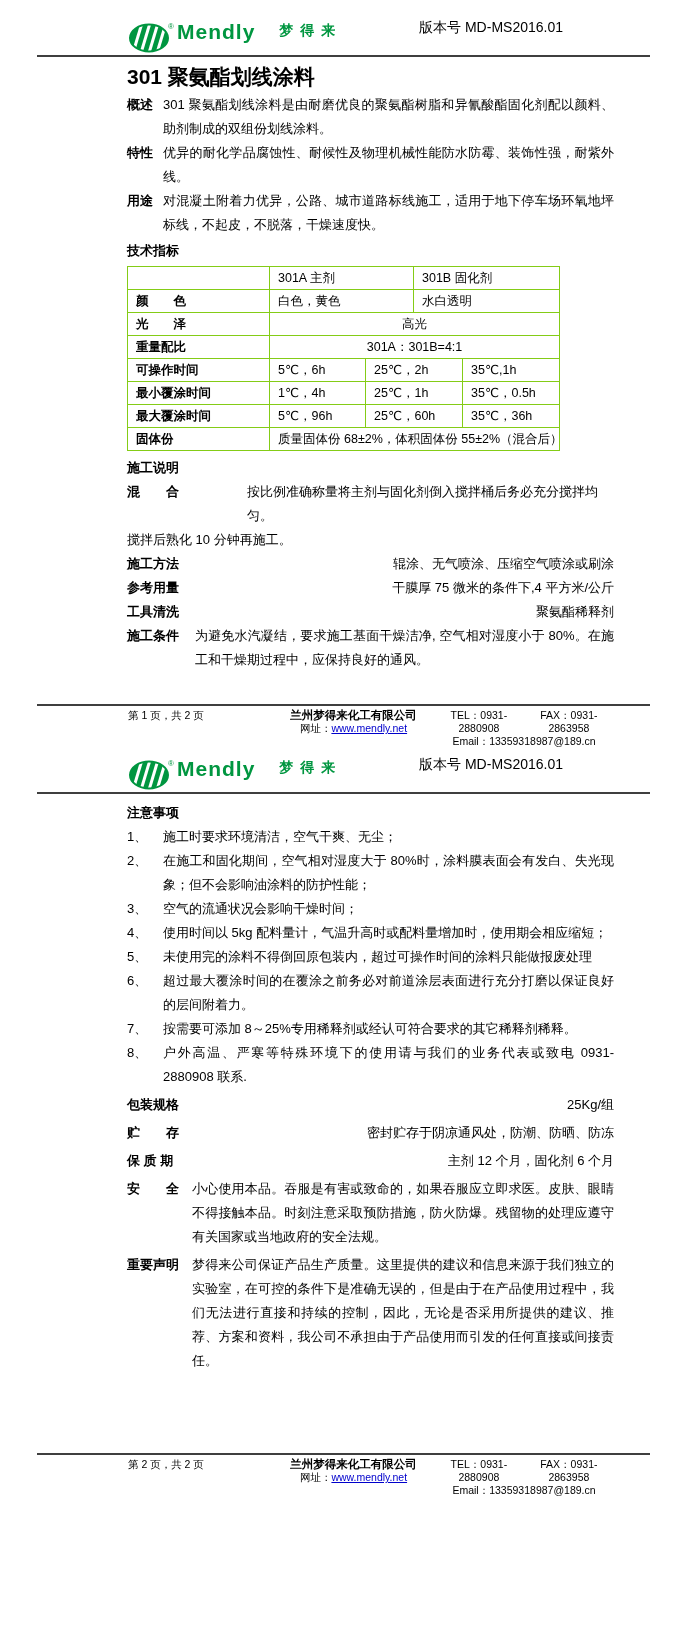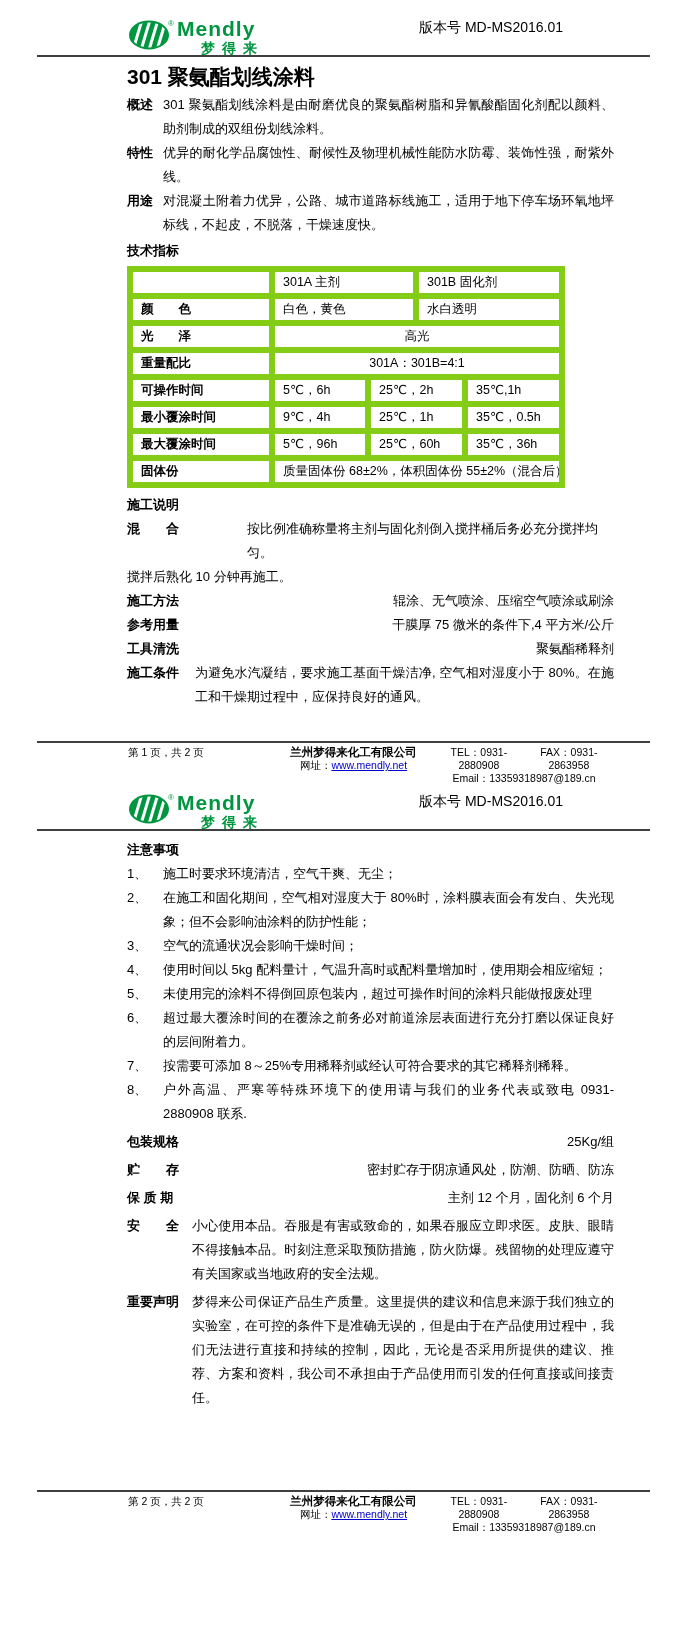--- a/index.html
+++ b/index.html
@@ -7,40 +7,40 @@
   html,body { margin:0; padding:0; }
   body {
     width:687px; height:1638px; background:#fff; overflow:hidden;
     font-family:"Liberation Sans","DejaVu Sans",sans-serif;
     color:#000; font-size:13px;
   }
   .hdr { display:flex; justify-content:space-between; align-items:flex-end;
          margin:0 124px 0 128px; height:55px; padding-top:8px; }
   .hdr.hdr2 { height:44px; padding-top:2px; }
   .logo { display:flex; align-items:flex-start; gap:3px; }
-  .logo-text { display:flex; flex-direction:column; line-height:1; }
+  .logo-text { display:flex; flex-direction:row; line-height:1; }
   .brand-en { color:var(--green); font-weight:bold; font-size:21px; letter-spacing:1px; }
   .brand-cn { color:var(--green); font-weight:bold; font-size:14px; letter-spacing:7px; margin-left:24px; margin-top:2px; }
   .version { font-size:14px; padding-bottom:18px; white-space:nowrap; }
   .rule { border:none; border-top:2px solid var(--rule); margin:0 37px; }
   .content { margin:0 73px 0 127px; }
   .title { font-size:21px; font-weight:bold; line-height:25px; margin:7px 0 0 0; }
   .row { display:flex; line-height:24px; }
   .row .lab { font-weight:bold; flex:0 0 auto; min-width:36px; white-space:pre; }
   .row .lab.w65 { min-width:65px; }
   .row .lab.w68 { min-width:68px; }
   .row .txt { flex:1; text-align:justify; }
   .row .txt.noj { text-align:right; }
   .row .txt.mix { padding-left:52px; text-align:left; }
   .cont { line-height:24px; }
   .sec-h { font-weight:bold; line-height:24px; }
   .intro { margin-top:4px; }
   .tech-h { margin-top:2px; }
   table.tech { border-collapse:collapse; table-layout:fixed; width:432px; margin-top:3px; }
-  .tech td { border:6px solid #84cc16; padding:2px 8px; height:23px; line-height:17px; font-size:12.5px; overflow:hidden; white-space:nowrap; }
+  .tech td { border:1px solid #84cc16; padding:2px 8px; height:23px; line-height:17px; font-size:12.5px; overflow:hidden; white-space:nowrap; }
   .tech td.lbl { font-weight:bold; white-space:pre; }
   .tech td.c { text-align:center; }
   .constr { margin-top:5px; }
   .notes { margin-top:0; }
   .spec-item { margin-top:4px; }
   .fband { }
   .fband1 { margin-top:32px; }
   .fband2 { margin-top:80px; }
   .frow { display:flex; margin:3px 80px 0 128px; font-size:10.5px; line-height:13px; }
   .f-page { flex:0 0 138px; }
@@ -130,21 +130,21 @@
         <td colspan="6" class="c">301A：301B=4:1</td>
       </tr>
       <tr>
         <td class="lbl">可操作时间</td>
         <td colspan="2">5℃，6h</td>
         <td colspan="2">25℃，2h</td>
         <td colspan="2">35℃,1h</td>
       </tr>
       <tr>
         <td class="lbl">最小覆涂时间</td>
-        <td colspan="2">9℃，4h</td>
+        <td colspan="2">1℃，4h</td>
         <td colspan="2">25℃，1h</td>
         <td colspan="2">35℃，0.5h</td>
       </tr>
       <tr>
         <td class="lbl">最大覆涂时间</td>
         <td colspan="2">5℃，96h</td>
         <td colspan="2">25℃，60h</td>
         <td colspan="2">35℃，36h</td>
       </tr>
       <tr>

